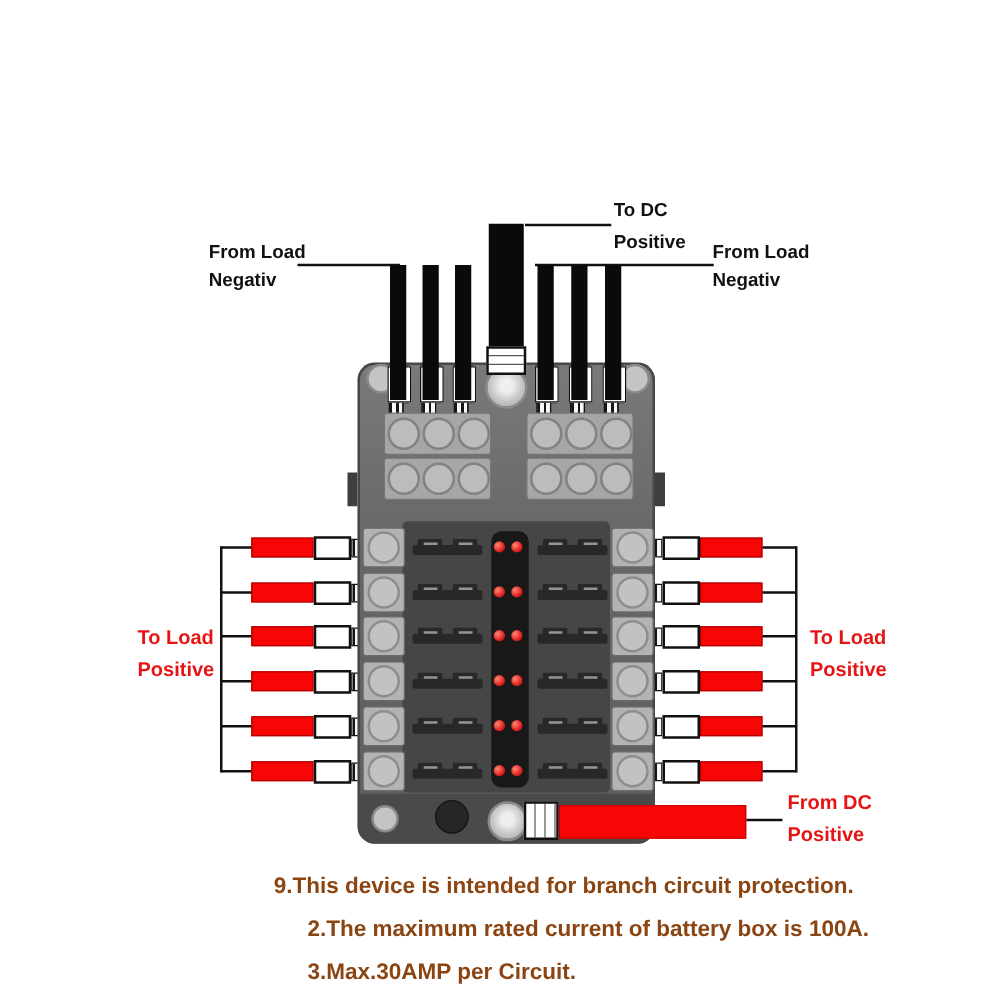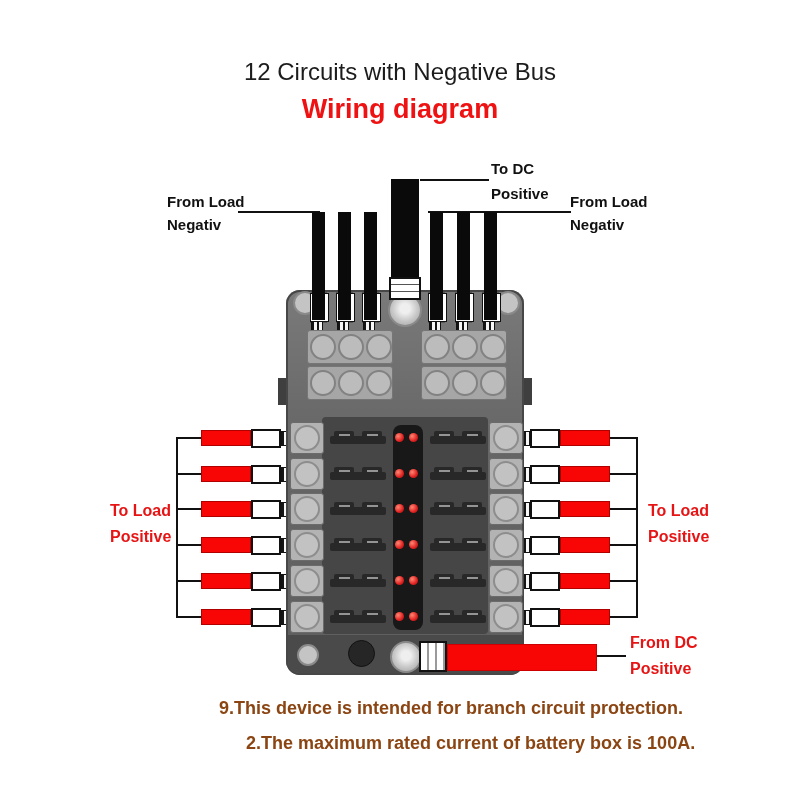--- a/index.html
+++ b/index.html
@@ -62,22 +62,20 @@
   .bigred{width:150px;height:27px;background:#f80606;border:1px solid #c00;box-sizing:border-box;}
   
   .appnote-head{font-size:22px;font-weight:700;color:#ee1010;white-space:nowrap;}
   .note{font-size:18px;font-weight:700;color:#8b4513;white-space:nowrap;}
 </style>
 </head>
 <body>
 
 <div class="stage">
 
-  <div class="abs subtitle">12 Circuits with Negative Bus</div>
-  <div class="abs wiring-head">Wiring diagram</div>
 
   <div class="abs lbl" style="left:167px;top:193px;">From Load</div>
   <div class="abs lbl" style="left:167px;top:216px;">Negativ</div>
   <div class="abs lbl" style="left:491px;top:160px;">To DC</div>
   <div class="abs lbl" style="left:491px;top:185px;">Positive</div>
   <div class="abs lbl" style="left:570px;top:193px;">From Load</div>
   <div class="abs lbl" style="left:570px;top:216px;">Negativ</div>
 
   <div class="abs hline" style="left:238px;top:211px;width:82px;"></div>
   <div class="abs hline" style="left:428px;top:211px;width:143px;"></div>
@@ -295,14 +293,15 @@
   <div class="abs rlbl" style="left:648px;top:528px;">Positive</div>
 
   <div class="abs crimp" style="left:419px;top:641px;z-index:4;"></div>
   <div class="abs bigred" style="left:447px;top:644px;z-index:3;"></div>
   <div class="abs hline" style="left:597px;top:655px;width:29px;"></div>
   <div class="abs rlbl" style="left:630px;top:634px;">From DC</div>
   <div class="abs rlbl" style="left:630px;top:660px;">Positive</div>
 
   <div class="abs note" style="left:219px;top:698px;">9.This device is intended for branch circuit protection.</div>
   <div class="abs note" style="left:246px;top:733px;">2.The maximum rated current of battery box is 100A.</div>
+  <div class="abs note" style="left:246px;top:767px;">3.Max.30AMP per Circuit.</div>
 
 </div>
 
 </body></html>

